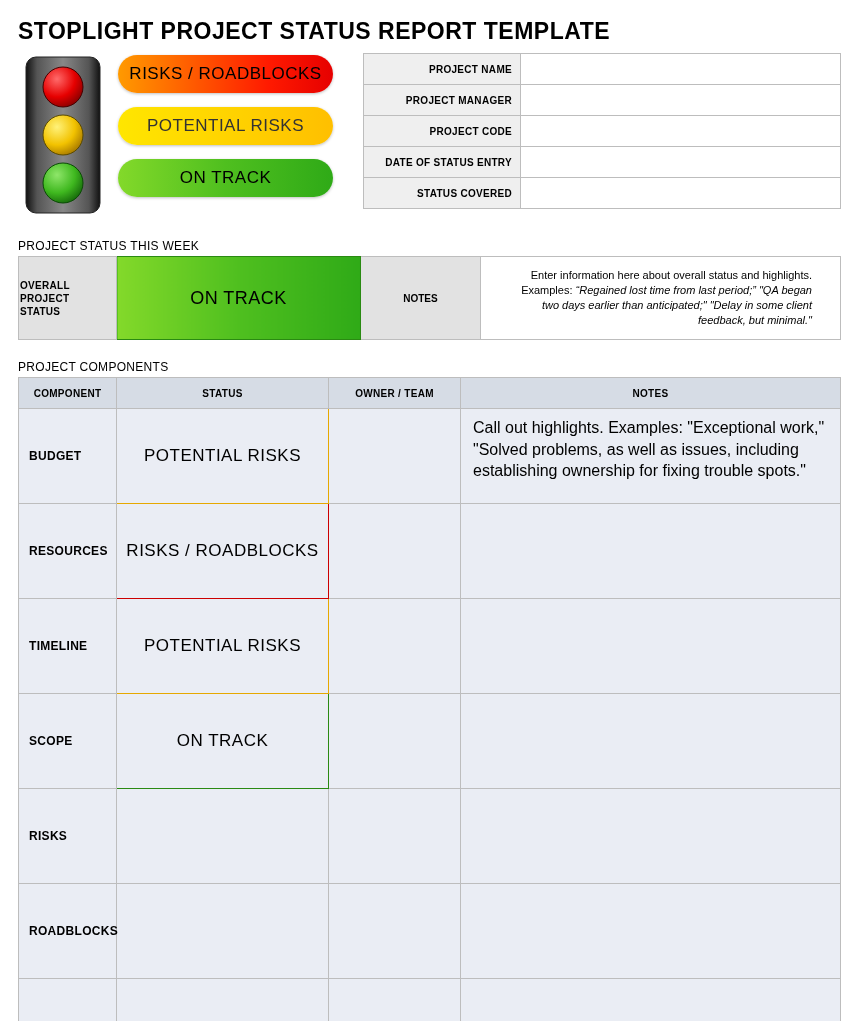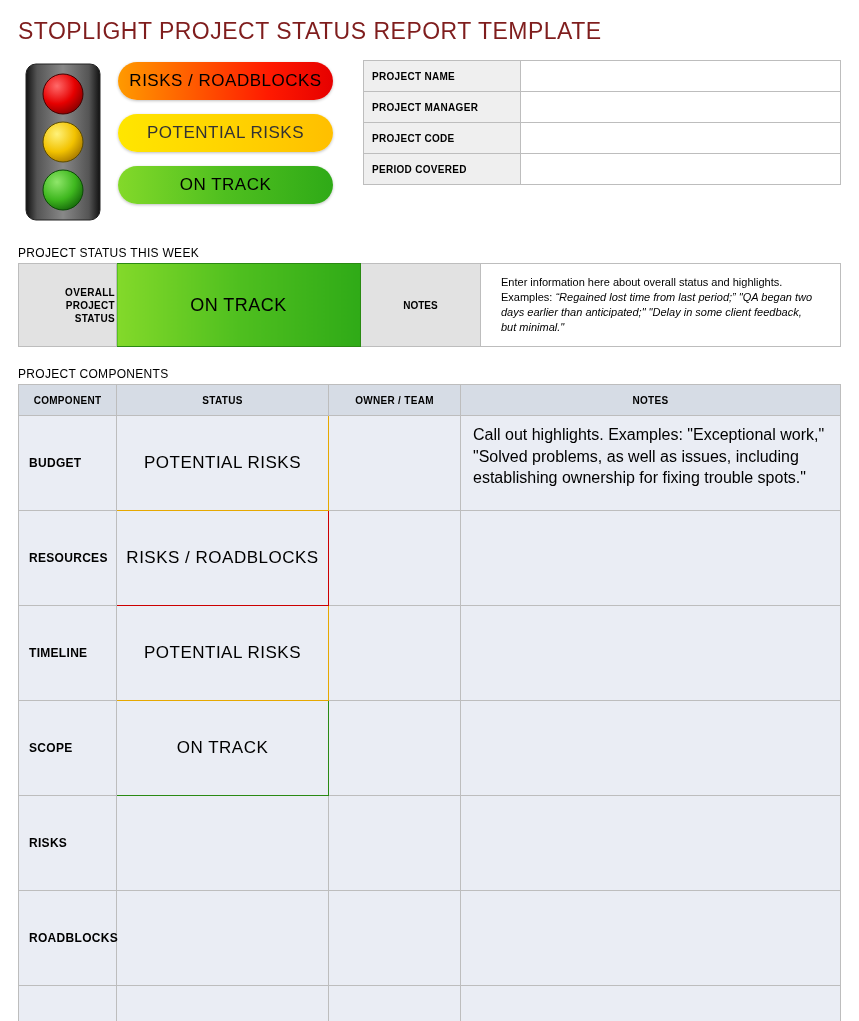--- a/index.html
+++ b/index.html
@@ -5,25 +5,25 @@
   body {
     margin: 0;
     padding: 18px;
     font-family: "Century Gothic", "Avant Garde", Arial, sans-serif;
     width: 859px;
     box-sizing: border-box;
     background: #fff;
     color: #000;
   }
   h1.title {
-    margin: 0 0 15px 0;
+    margin: 0 0 8px 0;
     font-size: 23px;
     letter-spacing: 0.5px;
-    color: #7f1d1d;
-    font-weight: normal;
+    color: #000000;
+    font-weight: bold;
   }
   .top-row {
     display: flex;
     gap: 10px;
     align-items: flex-start;
   }
   .stoplight-col {
     width: 90px;
     padding-top: 2px;
   }
@@ -64,21 +64,21 @@
   }
   table.info {
     border-collapse: collapse;
     width: 100%;
   }
   table.info td, table.info th {
     border: 1px solid #bdbdbd;
     font-size: 10px;
     padding: 0 8px;
     height: 30px;
-    text-align: left;
+    text-align: right;
     font-weight: bold;
     letter-spacing: 0.3px;
     margin-top: 24px;
   }
   table.info th {
     background: #efefef;
     width: 140px;
   }
   table.info td {
     background: #fff;
@@ -96,21 +96,21 @@
     table-layout: fixed;
   }
   table.status td, table.status th {
     border: 1px solid #bdbdbd;
     vertical-align: middle;
   }
   table.status .hcell {
     background: #e2e2e2;
     font-size: 10px;
     font-weight: bold;
-    text-align: right;
+    text-align: left;
     letter-spacing: 0.3px;
     line-height: 1.3;
   }
   table.status .big-status {
     text-align: center;
     font-size: 18px;
     letter-spacing: 0.5px;
     height: 80px;
   }
   .status-green-grad {
@@ -127,23 +127,24 @@
   }
   .notes-hcell {
     background: #e2e2e2;
     font-size: 10px;
     font-weight: bold;
     text-align: center;
   }
   .notes-body {
     background: #fff;
     font-size: 11px;
-    padding: 8px 20px;
+    padding: 8px 28px;
     line-height: 1.35;
     vertical-align: top;
+    text-align: right;
   }
   .notes-body .ex { font-style: italic; }
 
   table.components {
     border-collapse: collapse;
     width: 100%;
     table-layout: fixed;
   }
   table.components th {
     background: #d6dce5;
@@ -239,21 +240,25 @@
           </tr>
       <tr>
             <th>PROJECT MANAGER</th>
             <td></td>
           </tr>
       <tr>
             <th>PROJECT CODE</th>
             <td></td>
           </tr>
       <tr>
-            <th>PERIOD COVERED</th>
+            <th>DATE OF STATUS ENTRY</th>
+            <td></td>
+          </tr>
+      <tr>
+            <th>STATUS COVERED</th>
             <td></td>
           </tr>
     </tbody>
       </table>
   </div>
 </div>
 
 <div class="section-label">PROJECT STATUS THIS WEEK</div>
 
 <table class="status">

